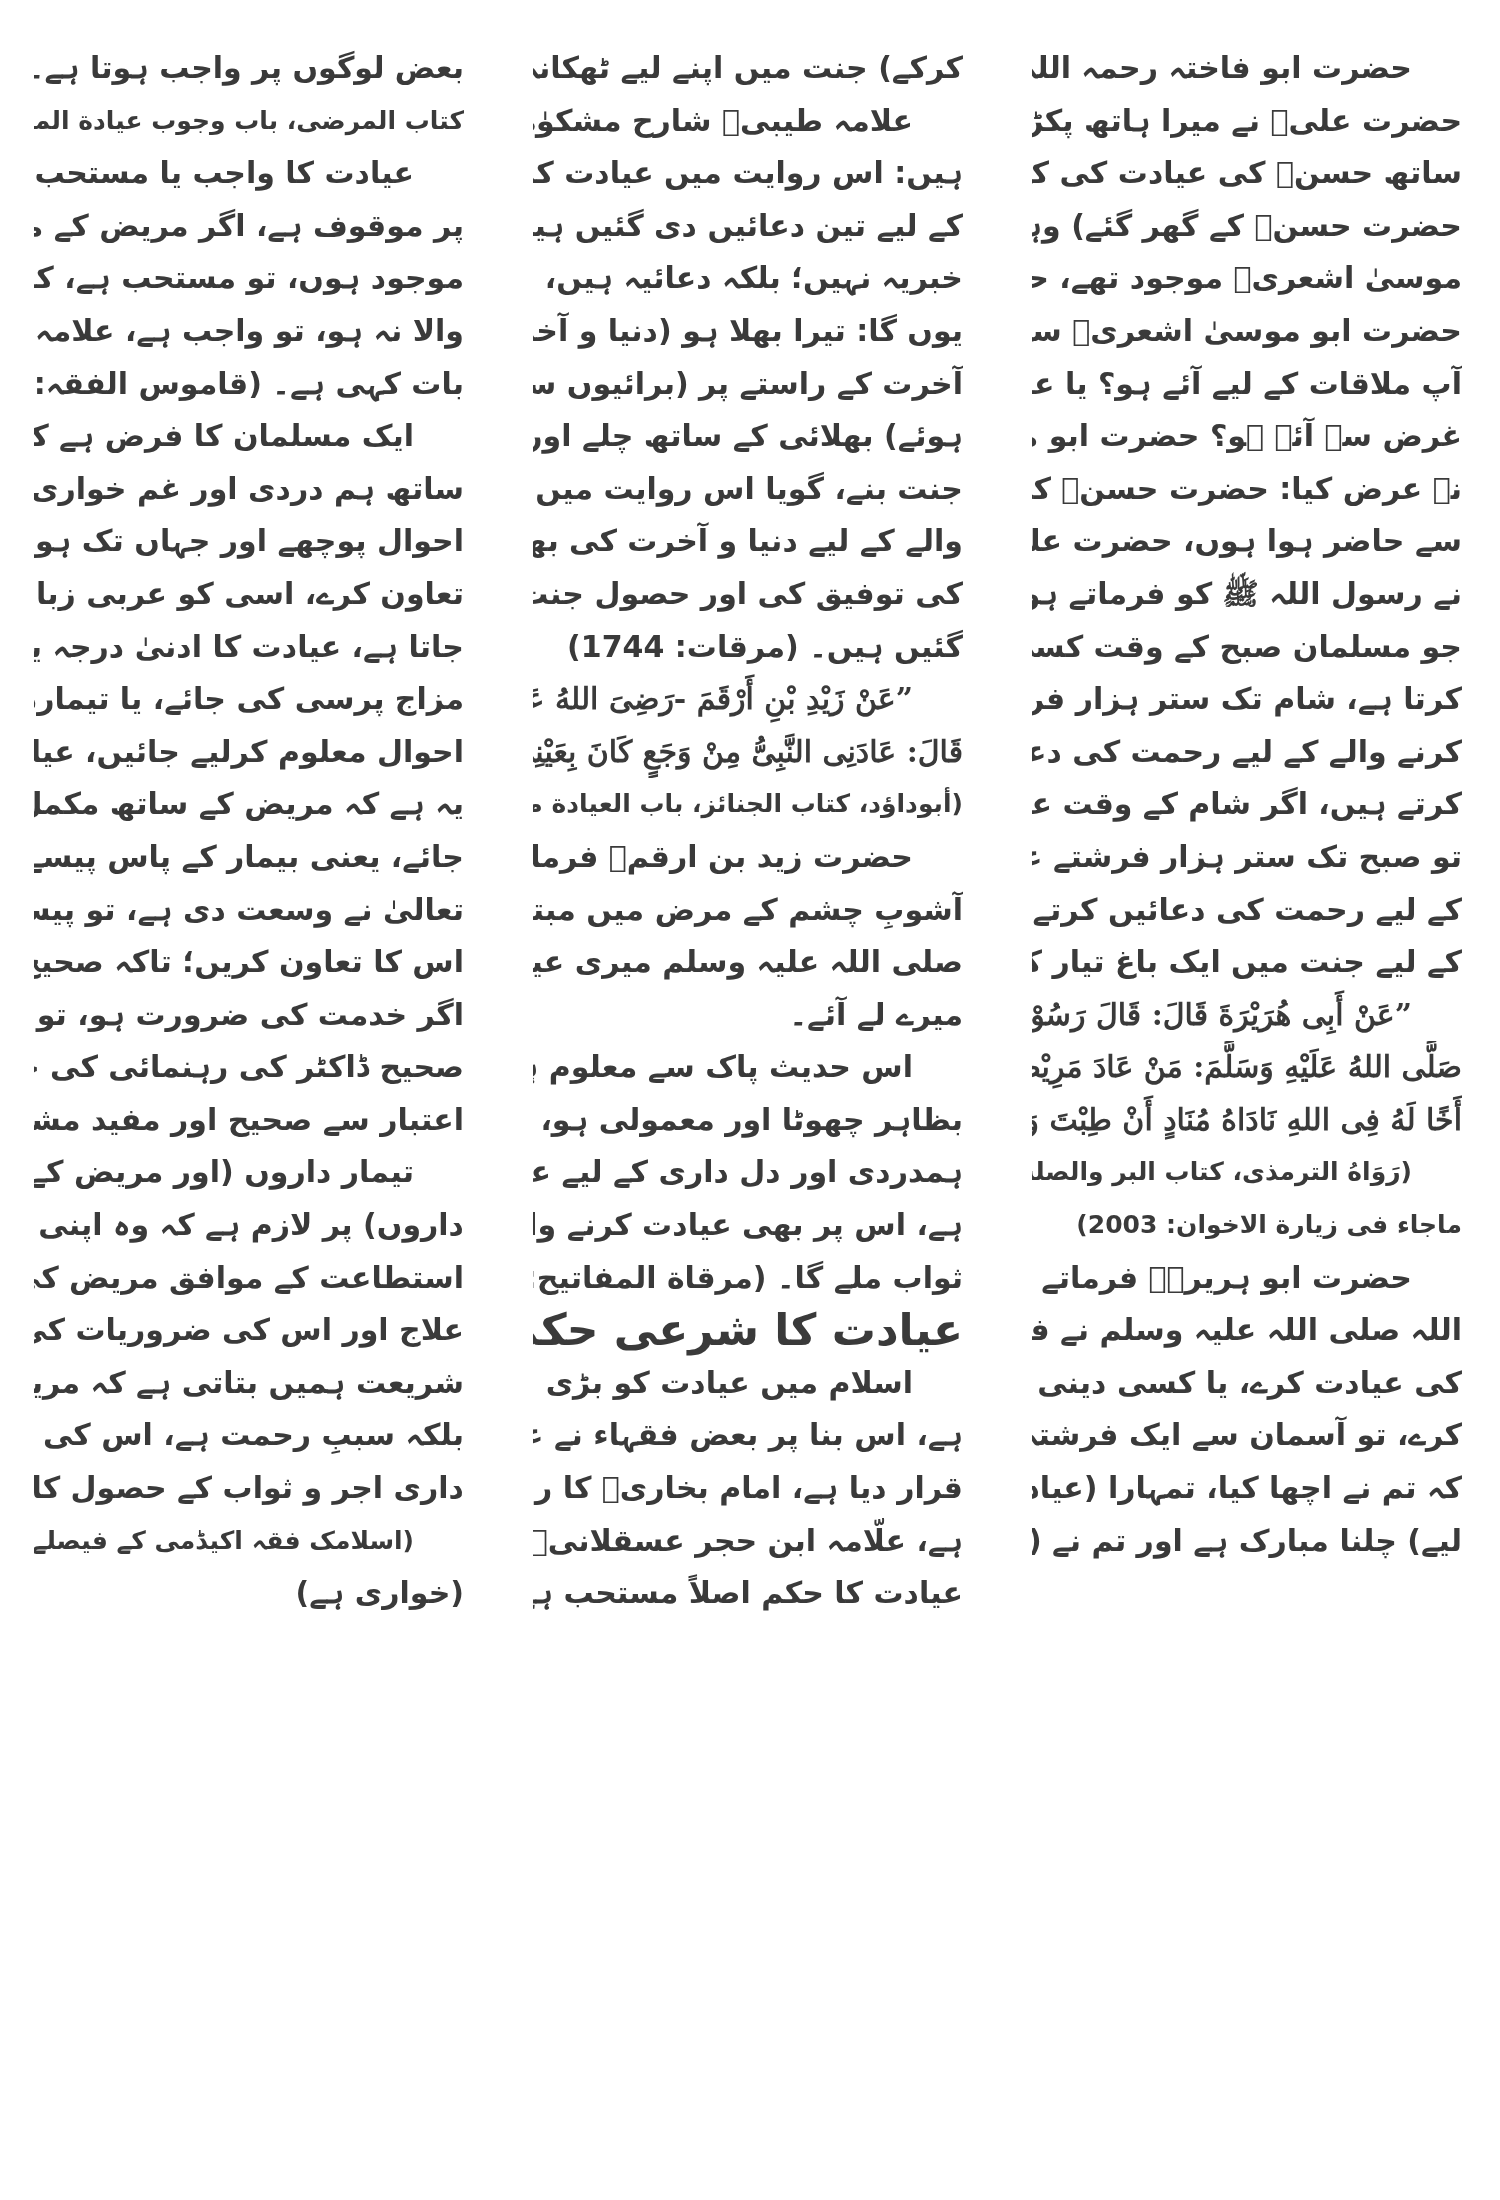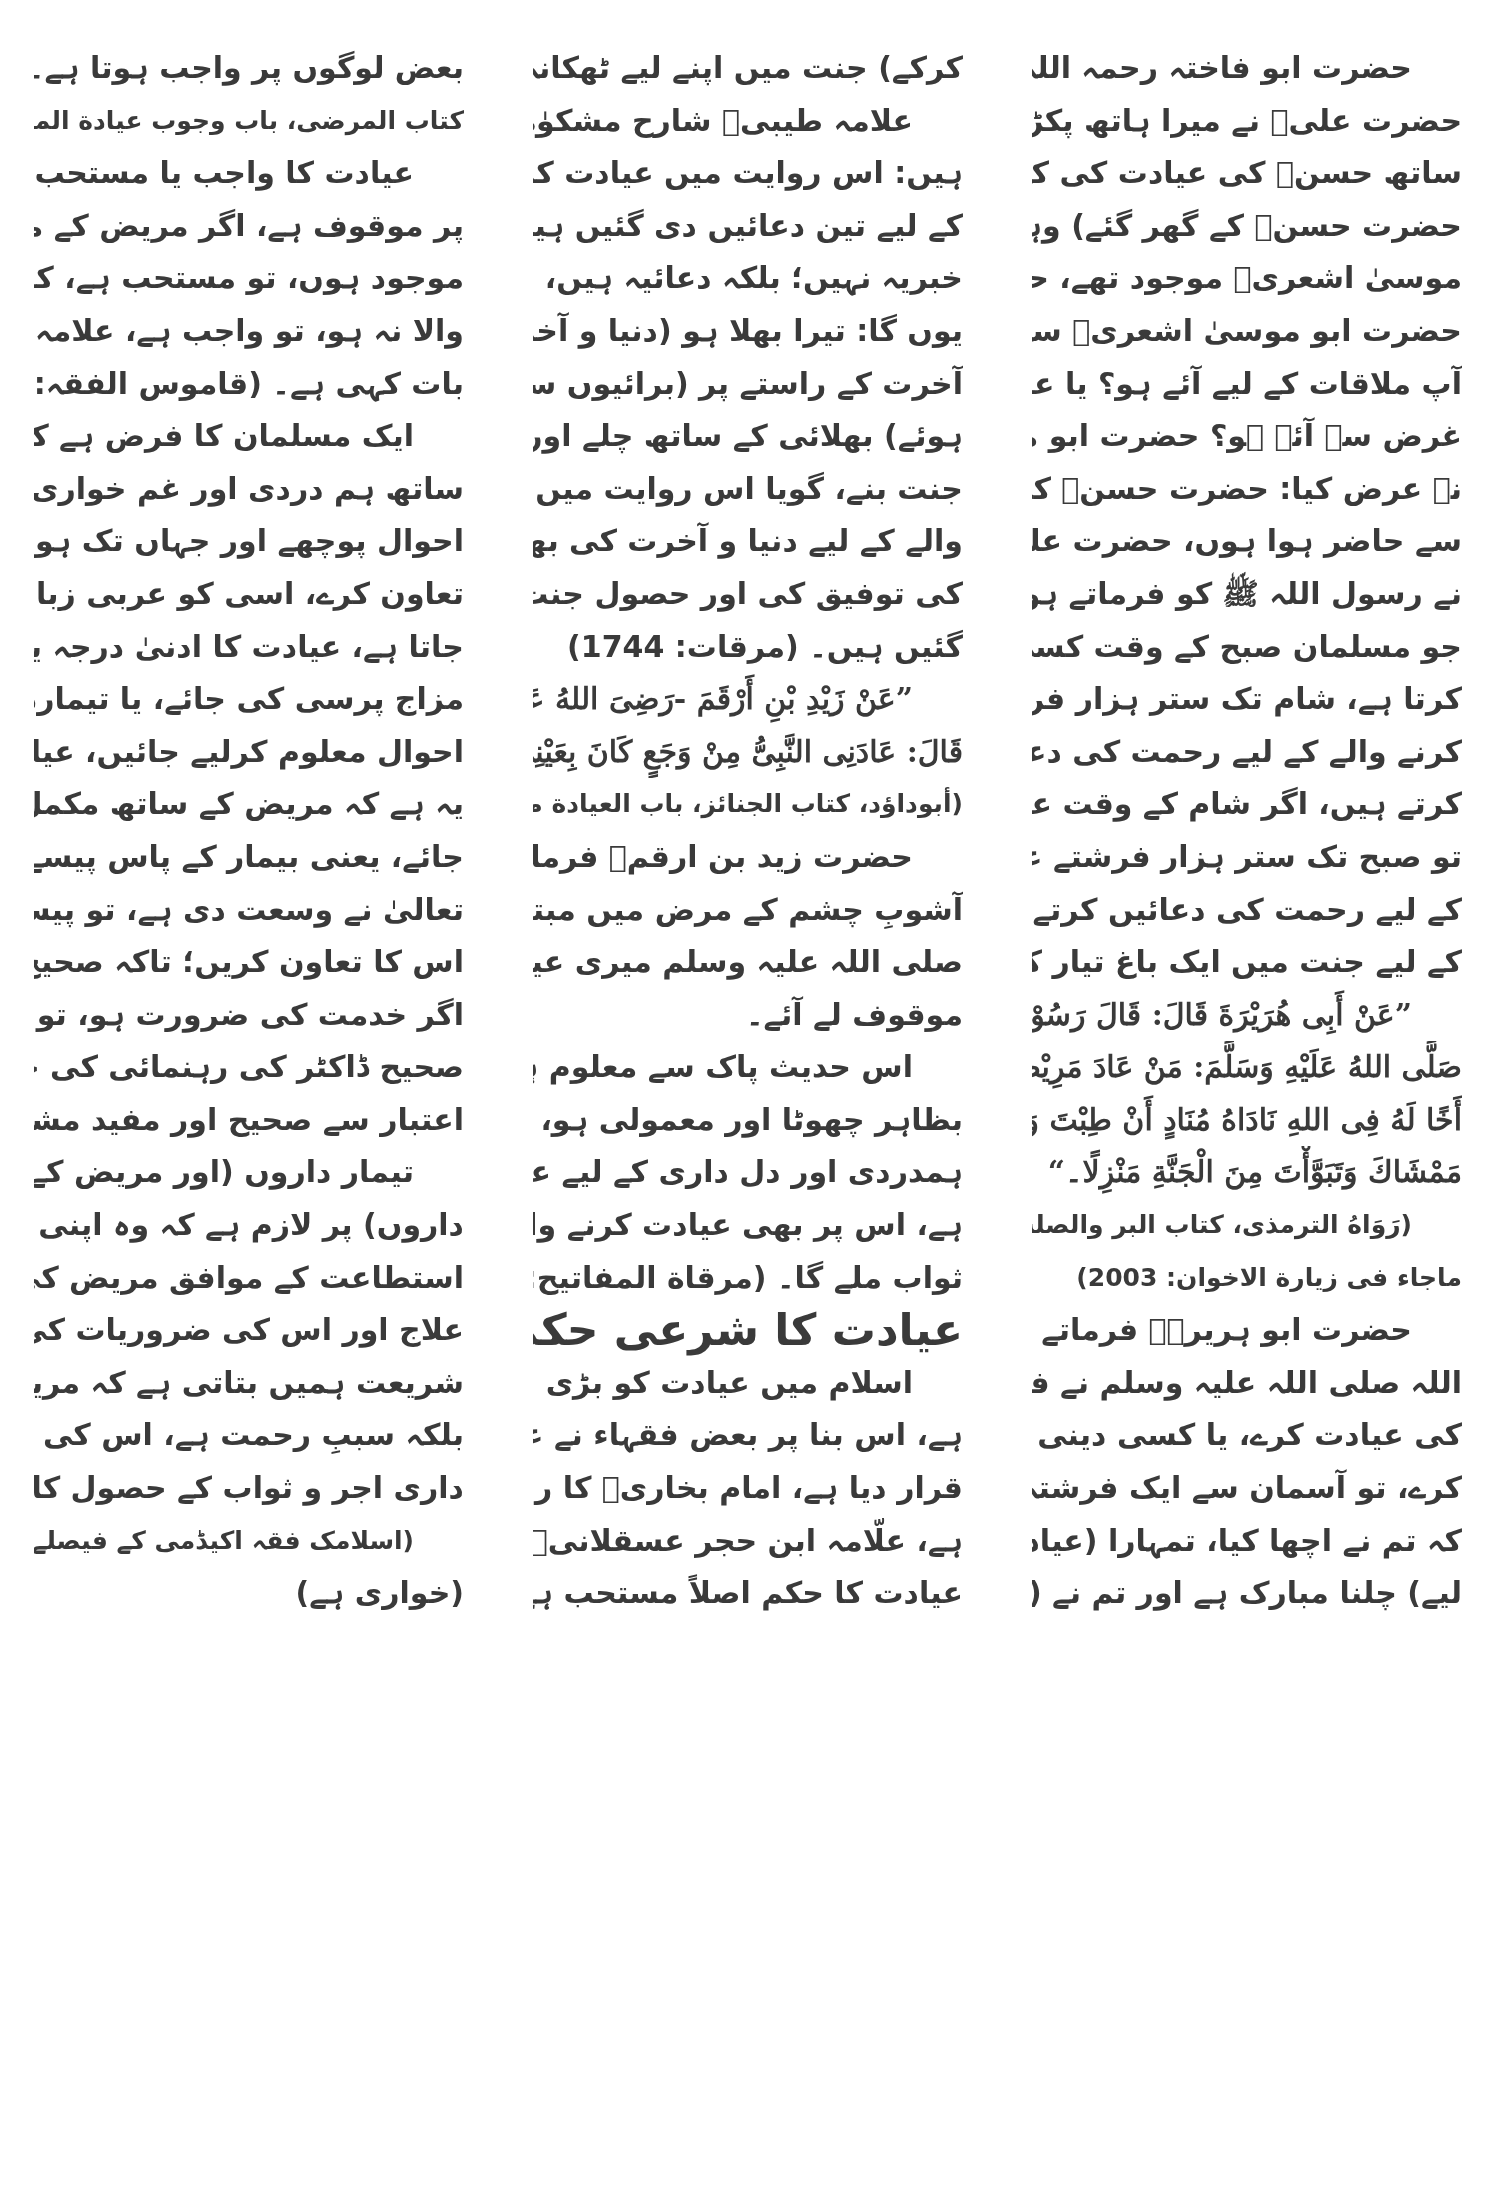--- a/index.html
+++ b/index.html
@@ -57,21 +57,20 @@
       <span class="line ">جو مسلمان صبح کے وقت کسی مسلمان کی عیادت</span>
       <span class="line ">کرتا ہے، شام تک ستر ہزار فرشتے عیادت</span>
       <span class="line ">کرنے والے کے لیے رحمت کی دعائیں</span>
       <span class="line ">کرتے ہیں، اگر شام کے وقت عیادت کرے،</span>
       <span class="line ">تو صبح تک ستر ہزار فرشتے عیادت کرنے والے</span>
       <span class="line ">کے لیے رحمت کی دعائیں کرتے ہیں اور اس</span>
       <span class="line last">کے لیے جنت میں ایک باغ تیار کیا جاتا ہے۔</span>
       <span class="line arabic indent">”عَنْ أَبِی هُرَیْرَةَ قَالَ: قَالَ رَسُوْلُ اللهِ</span>
       <span class="line arabic">صَلَّی اللهُ عَلَیْهِ وَسَلَّمَ: مَنْ عَادَ مَرِیْضًا أَوْ زَارَ</span>
       <span class="line arabic">أَخًا لَهُ فِی اللهِ نَادَاهُ مُنَادٍ أَنْ طِبْتَ وَطَابَ</span>
-      <span class="line arabic last">مَمْشَاكَ وَتَبَوَّأْتَ مِنَ الْجَنَّةِ مَنْزِلًا۔“</span>
       <span class="line ref indent">(رَوَاهُ الترمذی، کتاب البر والصلة، باب</span>
       <span class="line ref last">ماجاء فی زیارة الاخوان: 2003)</span>
       <span class="line indent">حضرت ابو ہریرہؓ فرماتے ہیں: رسول</span>
       <span class="line ">اللہ صلی اللہ علیہ وسلم نے فرمایا: جو شخص کسی مریض</span>
       <span class="line ">کی عیادت کرے، یا کسی دینی بھائی سے ملاقات</span>
       <span class="line ">کرے، تو آسمان سے ایک فرشتہ اعلان کرتا ہے</span>
       <span class="line ">کہ تم نے اچھا کیا، تمہارا (عیادت و ملاقات کے</span>
       <span class="line ">لیے) چلنا مبارک ہے اور تم نے (عیادت</span>
     </div>
   <div class="col col-middle">
@@ -86,21 +85,21 @@
       <span class="line ">جنت بنے، گویا اس روایت میں عیادت کرنے</span>
       <span class="line ">والے کے لیے دنیا و آخرت کی بھلائی، نیکیوں</span>
       <span class="line ">کی توفیق کی اور حصول جنت کی دعائیں دی</span>
       <span class="line last">گئیں ہیں۔ (مرقات: 1744)</span>
       <span class="line arabic indent">”عَنْ زَیْدِ بْنِ أَرْقَمَ -رَضِیَ اللهُ عَنْهُ-</span>
       <span class="line arabic">قَالَ: عَادَنِی النَّبِیُّ مِنْ وَجَعٍ کَانَ بِعَیْنِی۔“</span>
       <span class="line ref">(أبوداؤد، کتاب الجنائز، باب العیادة من الرمد: ۳۱۰۲)</span>
       <span class="line indent">حضرت زید بن ارقمؓ فرماتے ہیں: میں</span>
       <span class="line ">آشوبِ چشم کے مرض میں مبتلا تھا، رسول اللہ</span>
       <span class="line ">صلی اللہ علیہ وسلم میری عیادت کے لیے</span>
-      <span class="line last">موقوف لے آئے۔</span>
+      <span class="line last">میرے لے آئے۔</span>
       <span class="line indent">اس حدیث پاک سے معلوم ہوا کہ مرض</span>
       <span class="line ">بظاہر چھوٹا اور معمولی ہو، تب بھی مسلمان کی</span>
       <span class="line ">ہمدردی اور دل داری کے لیے عیادت مستحب</span>
       <span class="line ">ہے، اس پر بھی عیادت کرنے والے کو اجر و</span>
       <span class="line last">ثواب ملے گا۔ (مرقاة المفاتیح: ۱۵۵۱)</span>
       <span class="line heading last">عیادت کا شرعی حکم:</span>
       <span class="line indent">اسلام میں عیادت کو بڑی اہمیت حاصل</span>
       <span class="line ">ہے، اس بنا پر بعض فقہاء نے عیادت کو واجب</span>
       <span class="line ">قرار دیا ہے، امام بخاریؒ کا رجحان بھی یہی</span>
       <span class="line ">ہے، علّامہ ابن حجر عسقلانیؒ فرماتے ہیں:</span>

